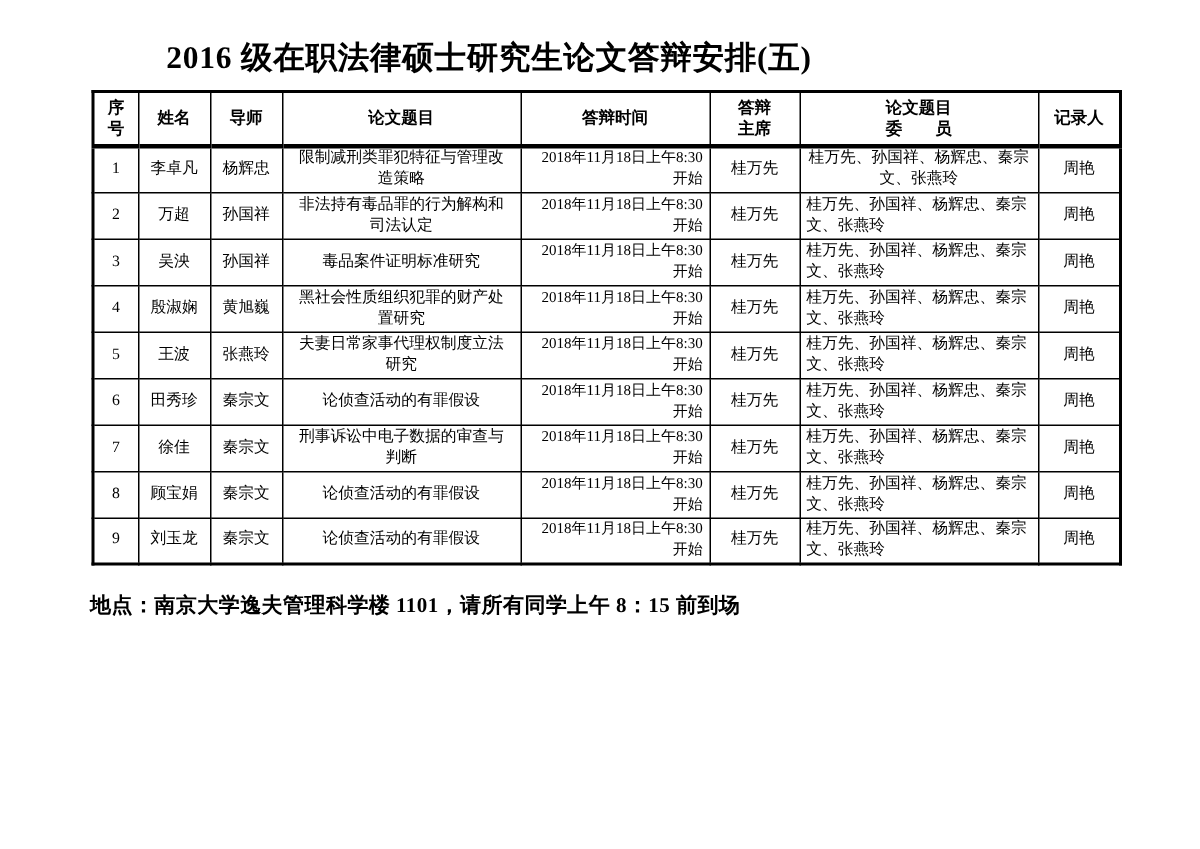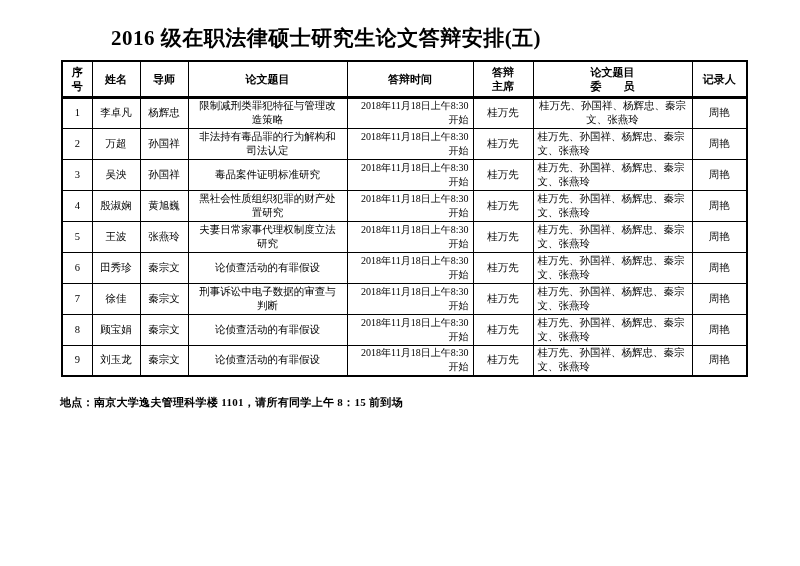--- a/index.html
+++ b/index.html
@@ -46,21 +46,21 @@
     white-space: pre-line;
     border-bottom: 3px solid #000;
   }
   .defense-table tbody tr { height: 31px; }
   td.cell-thesis  { padding: 0 9px; font-family: Liberation Serif, serif; }
   td.cell-time    { text-align: right; font-size: 10px; white-space: pre-line; padding: 0 4px; }
   td.cell-committee { text-align: left; padding: 0 4px; }
   tbody tr:first-child td.cell-committee { text-align: center; }
   .footer-note {
     margin: 18px 0 0 60px;
-    font-size: 11px;
+    font-size: 14px;
     font-weight: bold;
     letter-spacing: 0.3px;
   }
 </style>
 </head>
 <body>
 
 <div class="page">
 
   <h1 class="doc-title">2016 级在职法律硕士研究生论文答辩安排(五)</h1>

